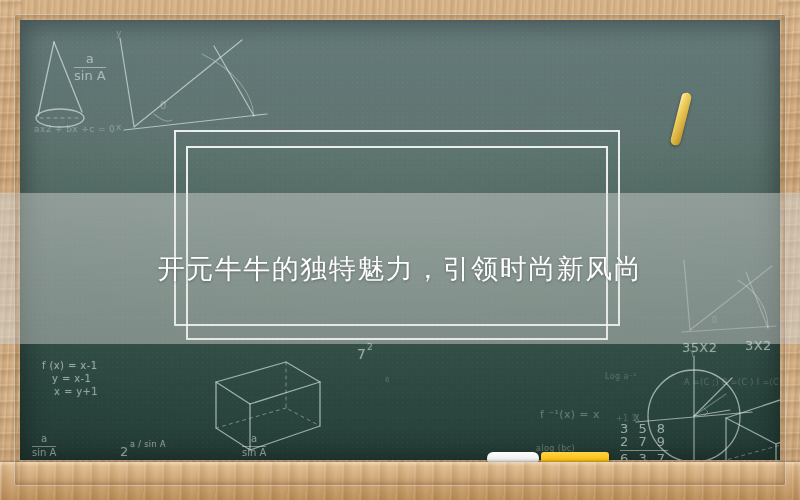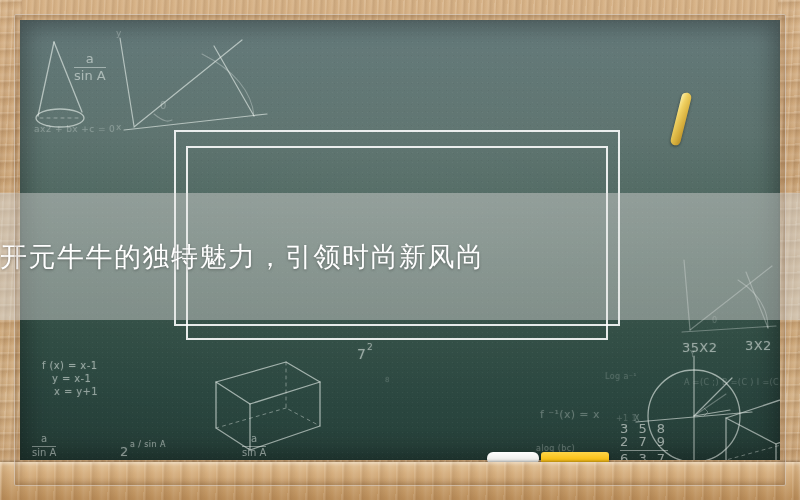--- a/index.html
+++ b/index.html
@@ -183,24 +183,25 @@
     left: 186px; top: 146px;
     width: 422px; height: 194px;
   }
 
   
   #title-band {
     position: absolute;
     left: 0;
     top: 193px;
     width: 800px;
-    height: 127px;
+    height: 151px;
     background: rgba(226,229,226,0.42);
     display: flex;
     align-items: center;
+    justify-content: center;
     backdrop-filter: saturate(0.8);
   }
   #page-title {
     color: #ffffff;
     font-size: 27px;
     font-family: "DejaVu Sans", "Liberation Sans", sans-serif;
     font-weight: 400;
     letter-spacing: 1.5px;
     text-shadow: 0 1px 3px rgba(0,0,0,0.35);
     user-select: none;

